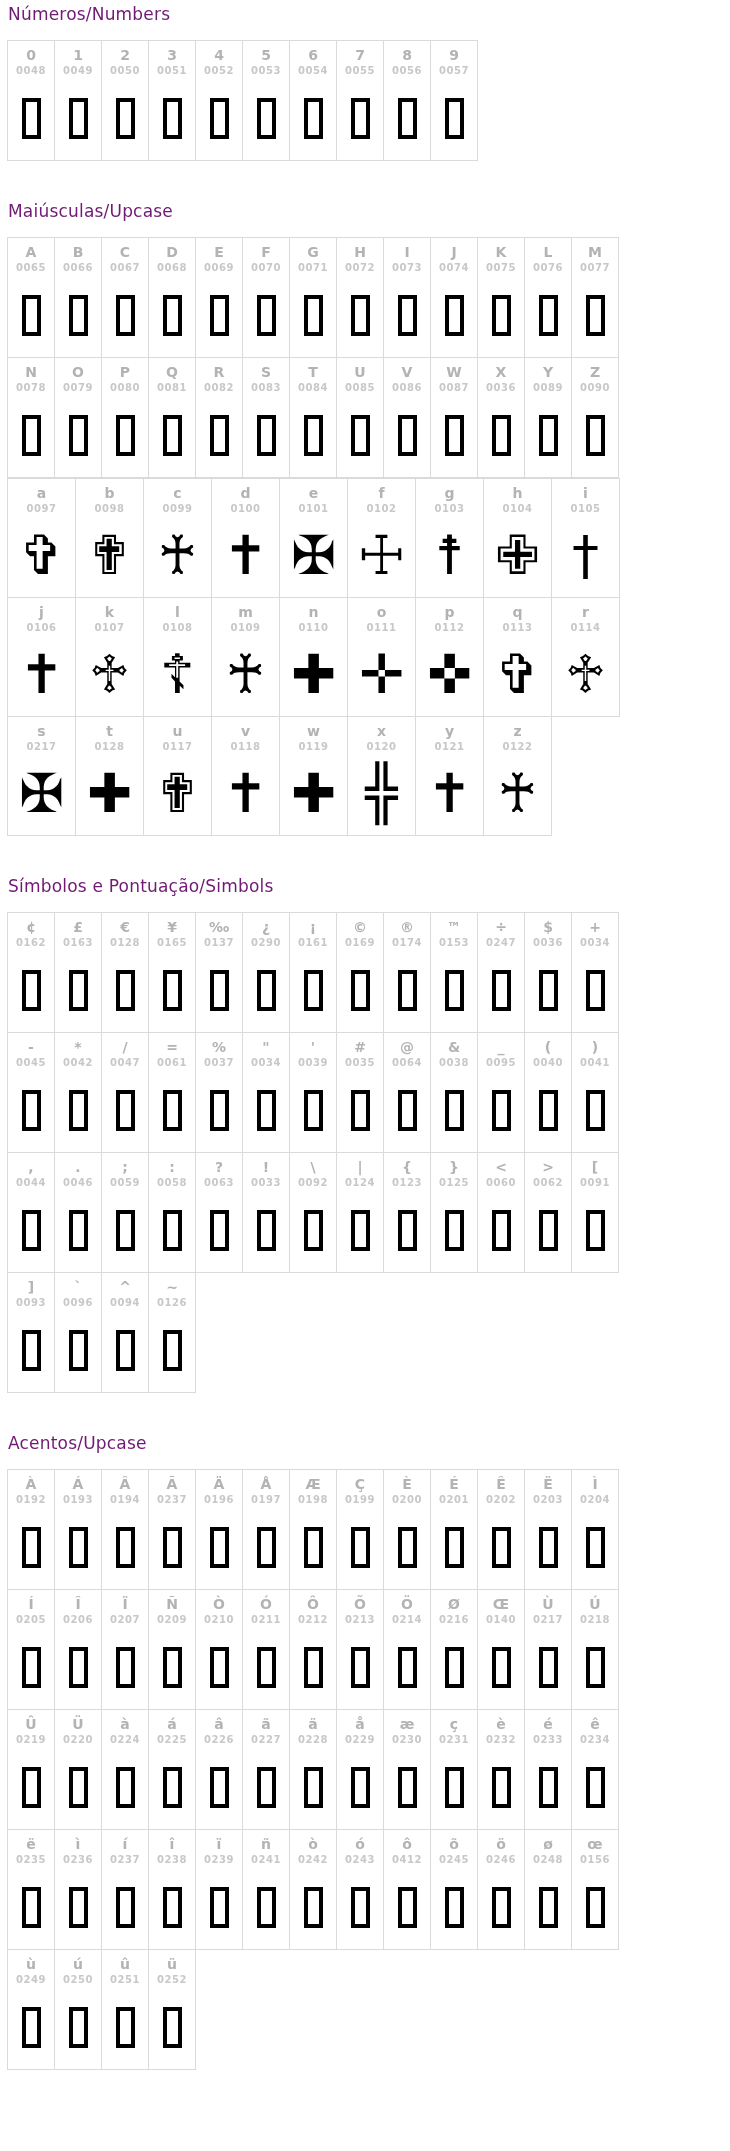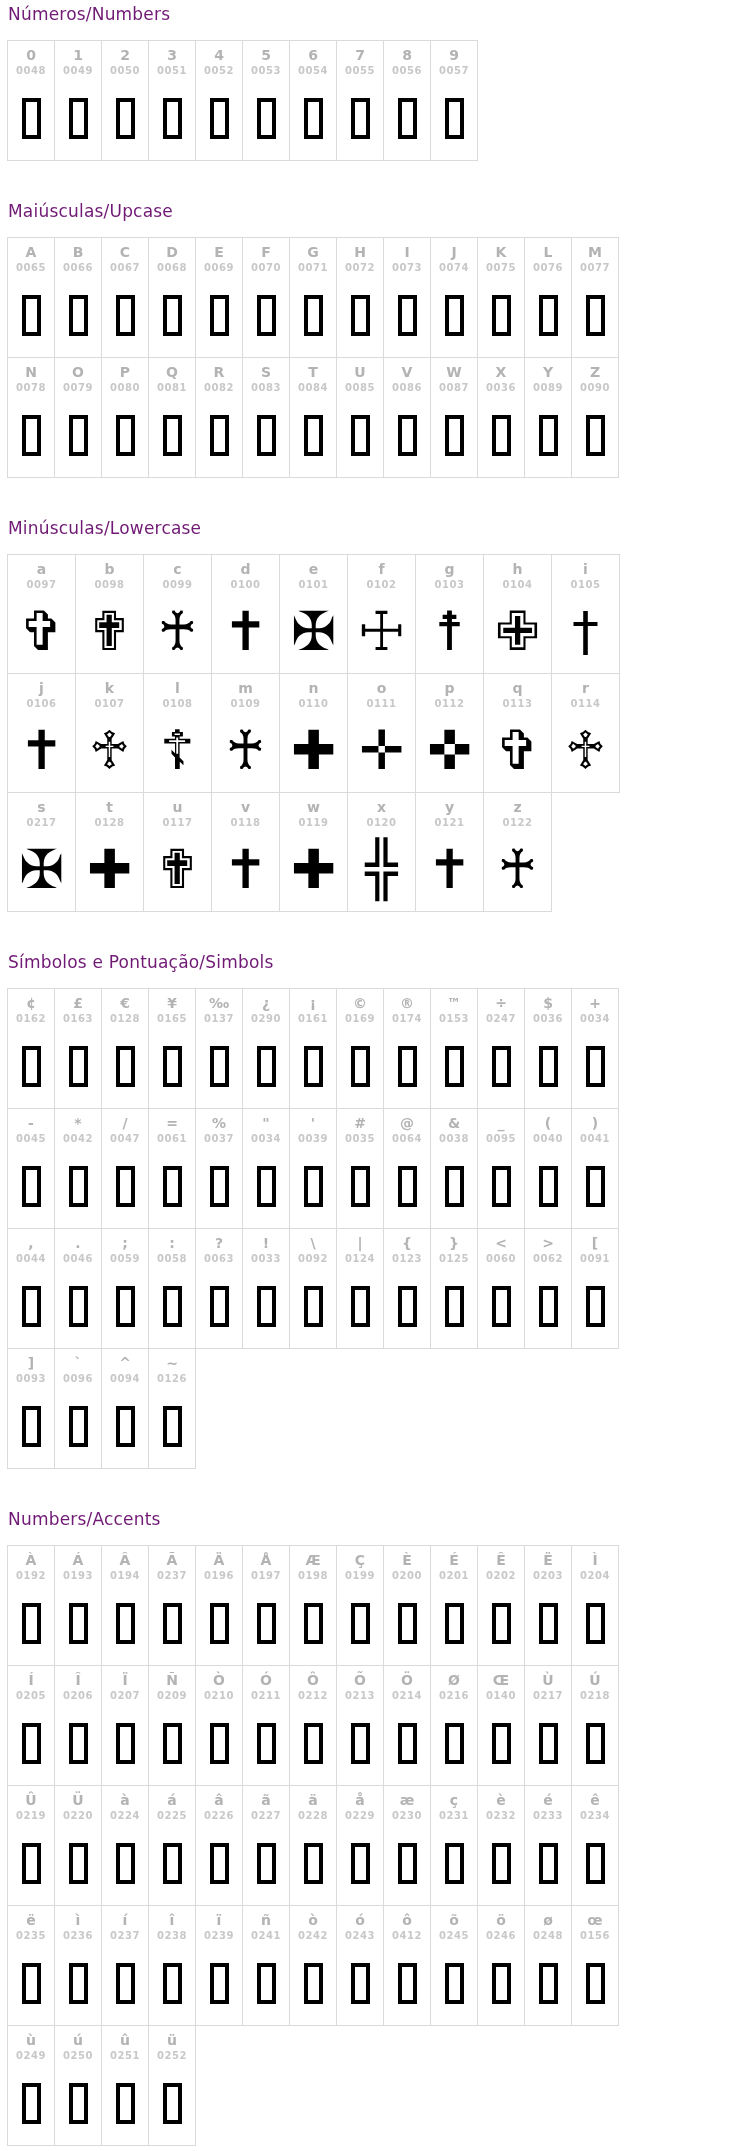--- a/index.html
+++ b/index.html
@@ -282,21 +282,20 @@
           <div class="gcell s">
             <span class="ch">Z</span>
             <span class="code">0090</span>
             <div class="glyph-area">
               <div class="notdef"></div>
             </div>
           </div>
         </div></div>
   </section>
   <section>
-    <h2 class="sec-title">Minúsculas/Lowercase</h2>
     <div class="gtable"><div class="grow">
           <div class="gcell l">
             <span class="ch">a</span>
             <span class="code">0097</span>
             <div class="glyph-area">
               <span class="cross">✞</span>
             </div>
           </div>
           <div class="gcell l">
             <span class="ch">b</span>
@@ -780,21 +779,21 @@
           <div class="gcell s">
             <span class="ch">~</span>
             <span class="code">0126</span>
             <div class="glyph-area">
               <div class="notdef"></div>
             </div>
           </div>
         </div></div>
   </section>
   <section>
-    <h2 class="sec-title">Numbers/Accents</h2>
+    <h2 class="sec-title">Acentos/Upcase</h2>
     <div class="gtable"><div class="grow">
           <div class="gcell s">
             <span class="ch">À</span>
             <span class="code">0192</span>
             <div class="glyph-area">
               <div class="notdef"></div>
             </div>
           </div>
           <div class="gcell s">
             <span class="ch">Á</span>

